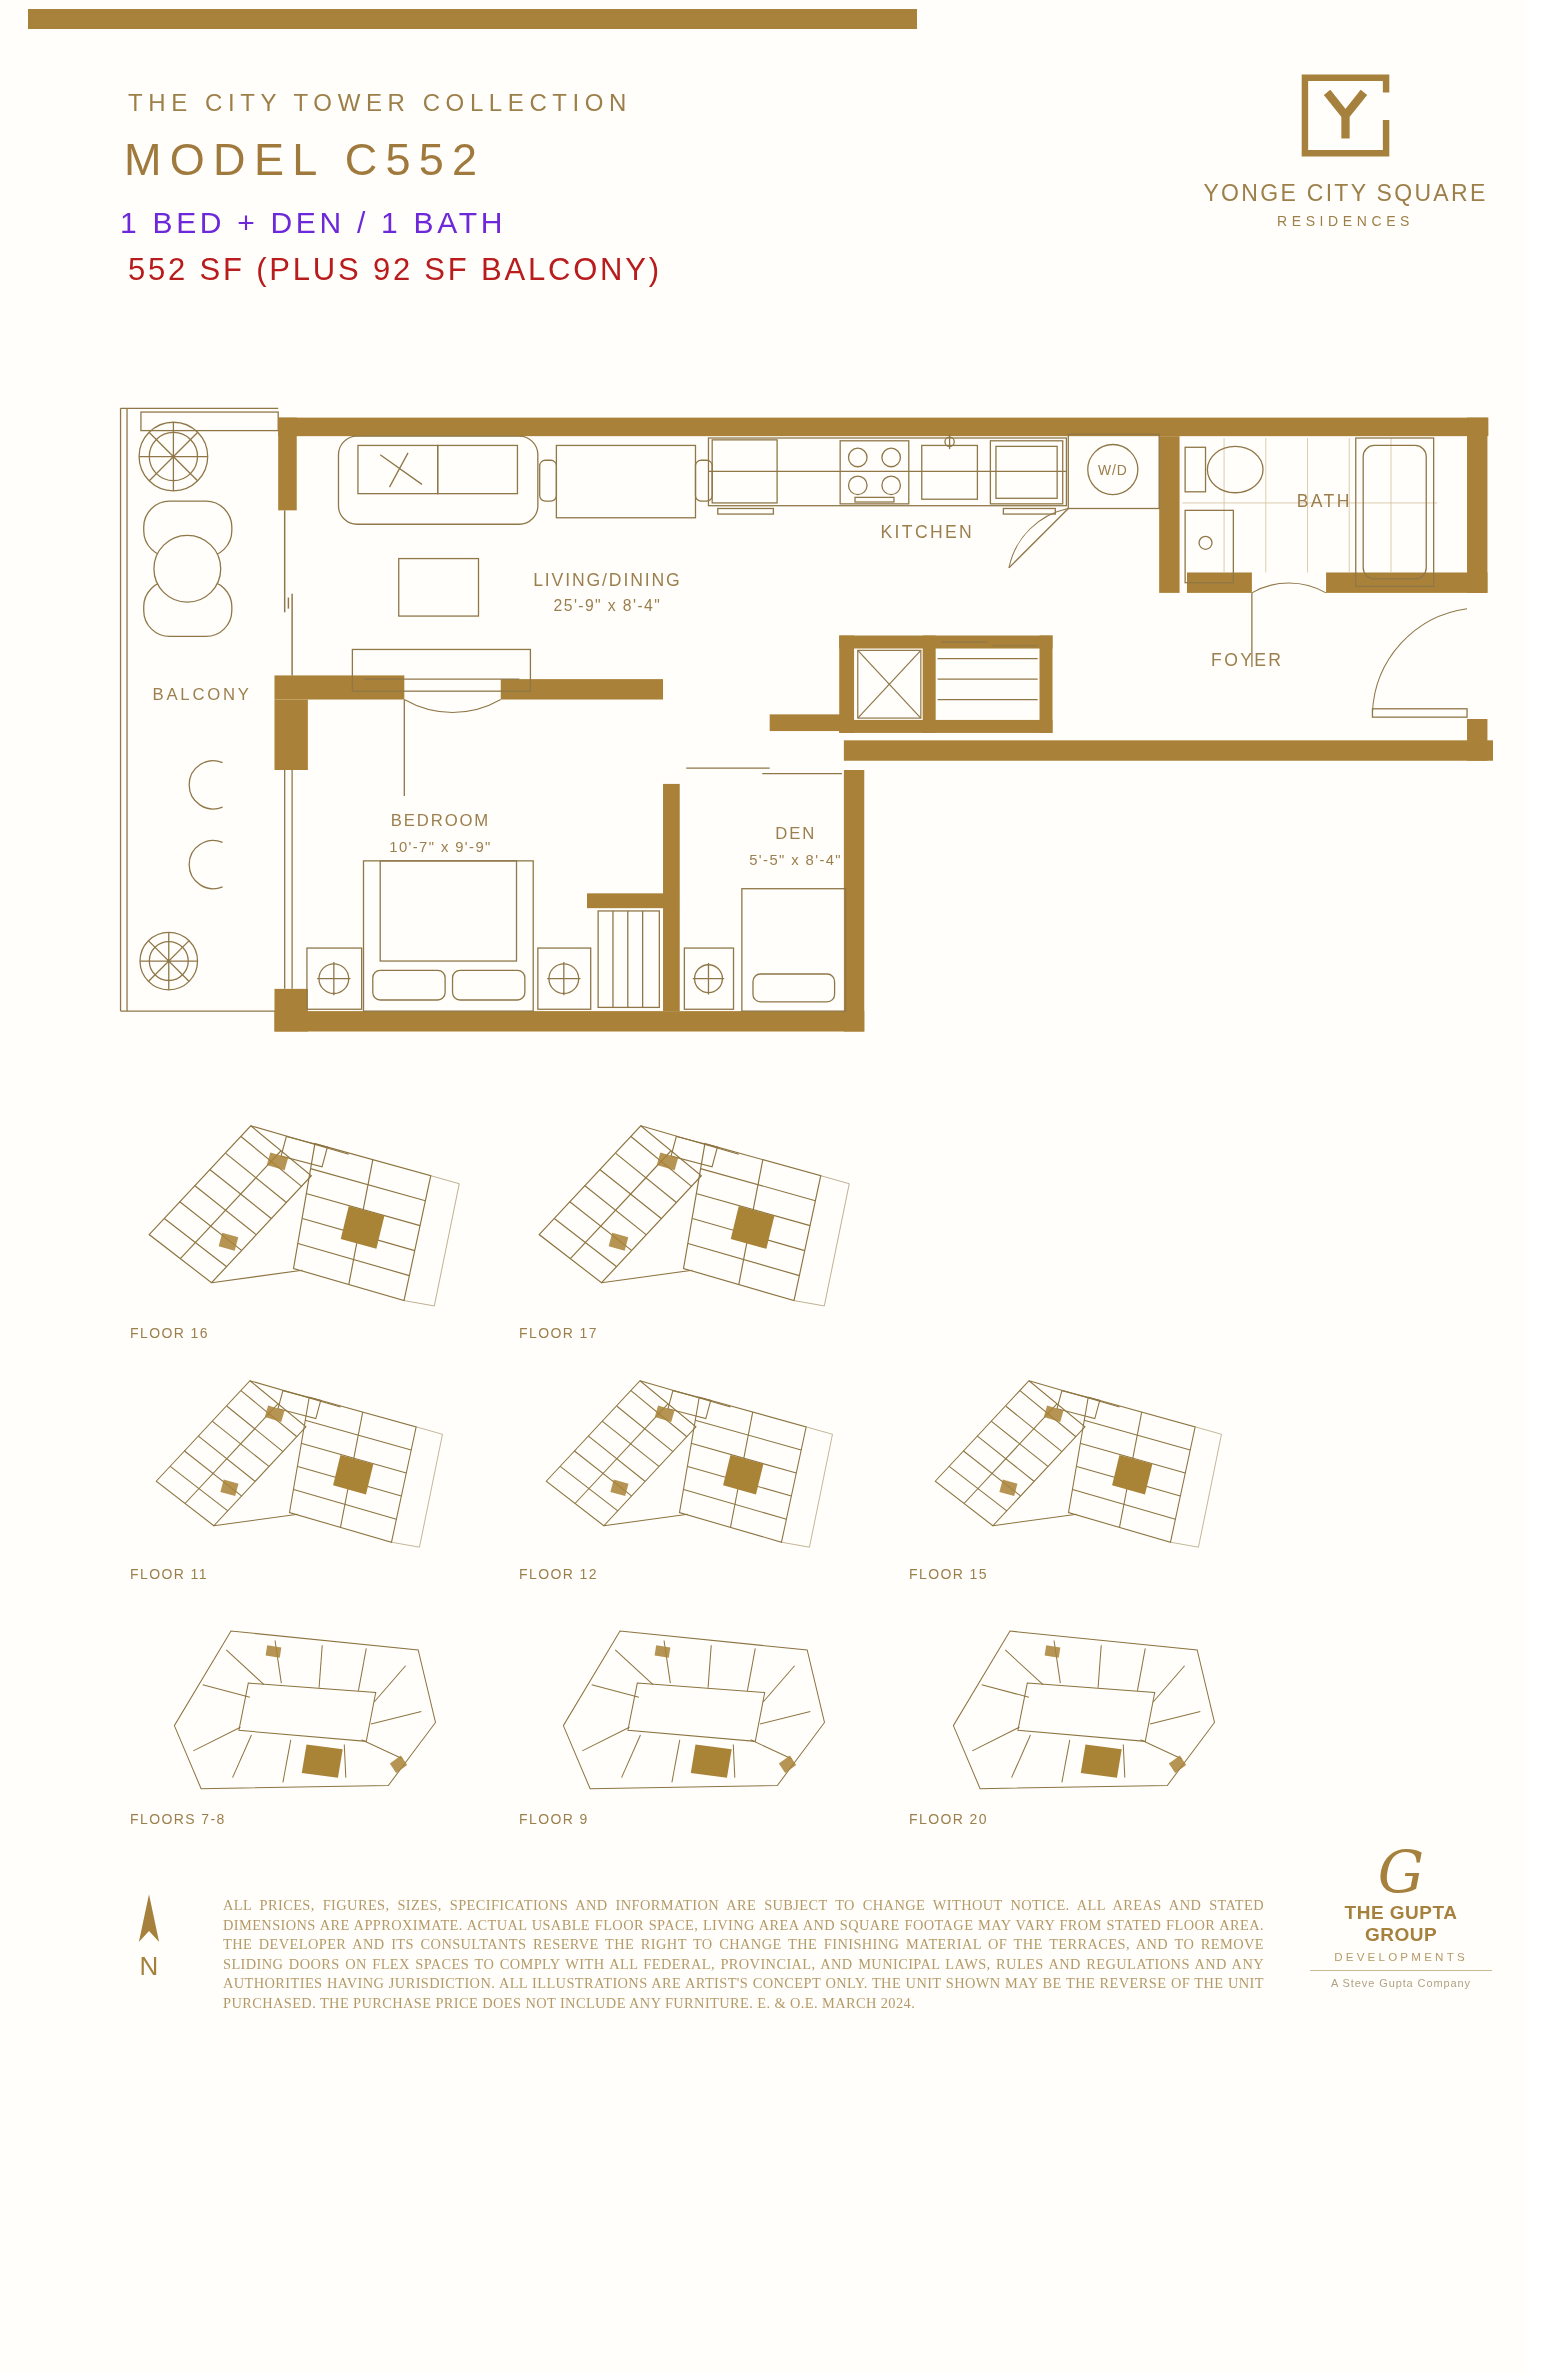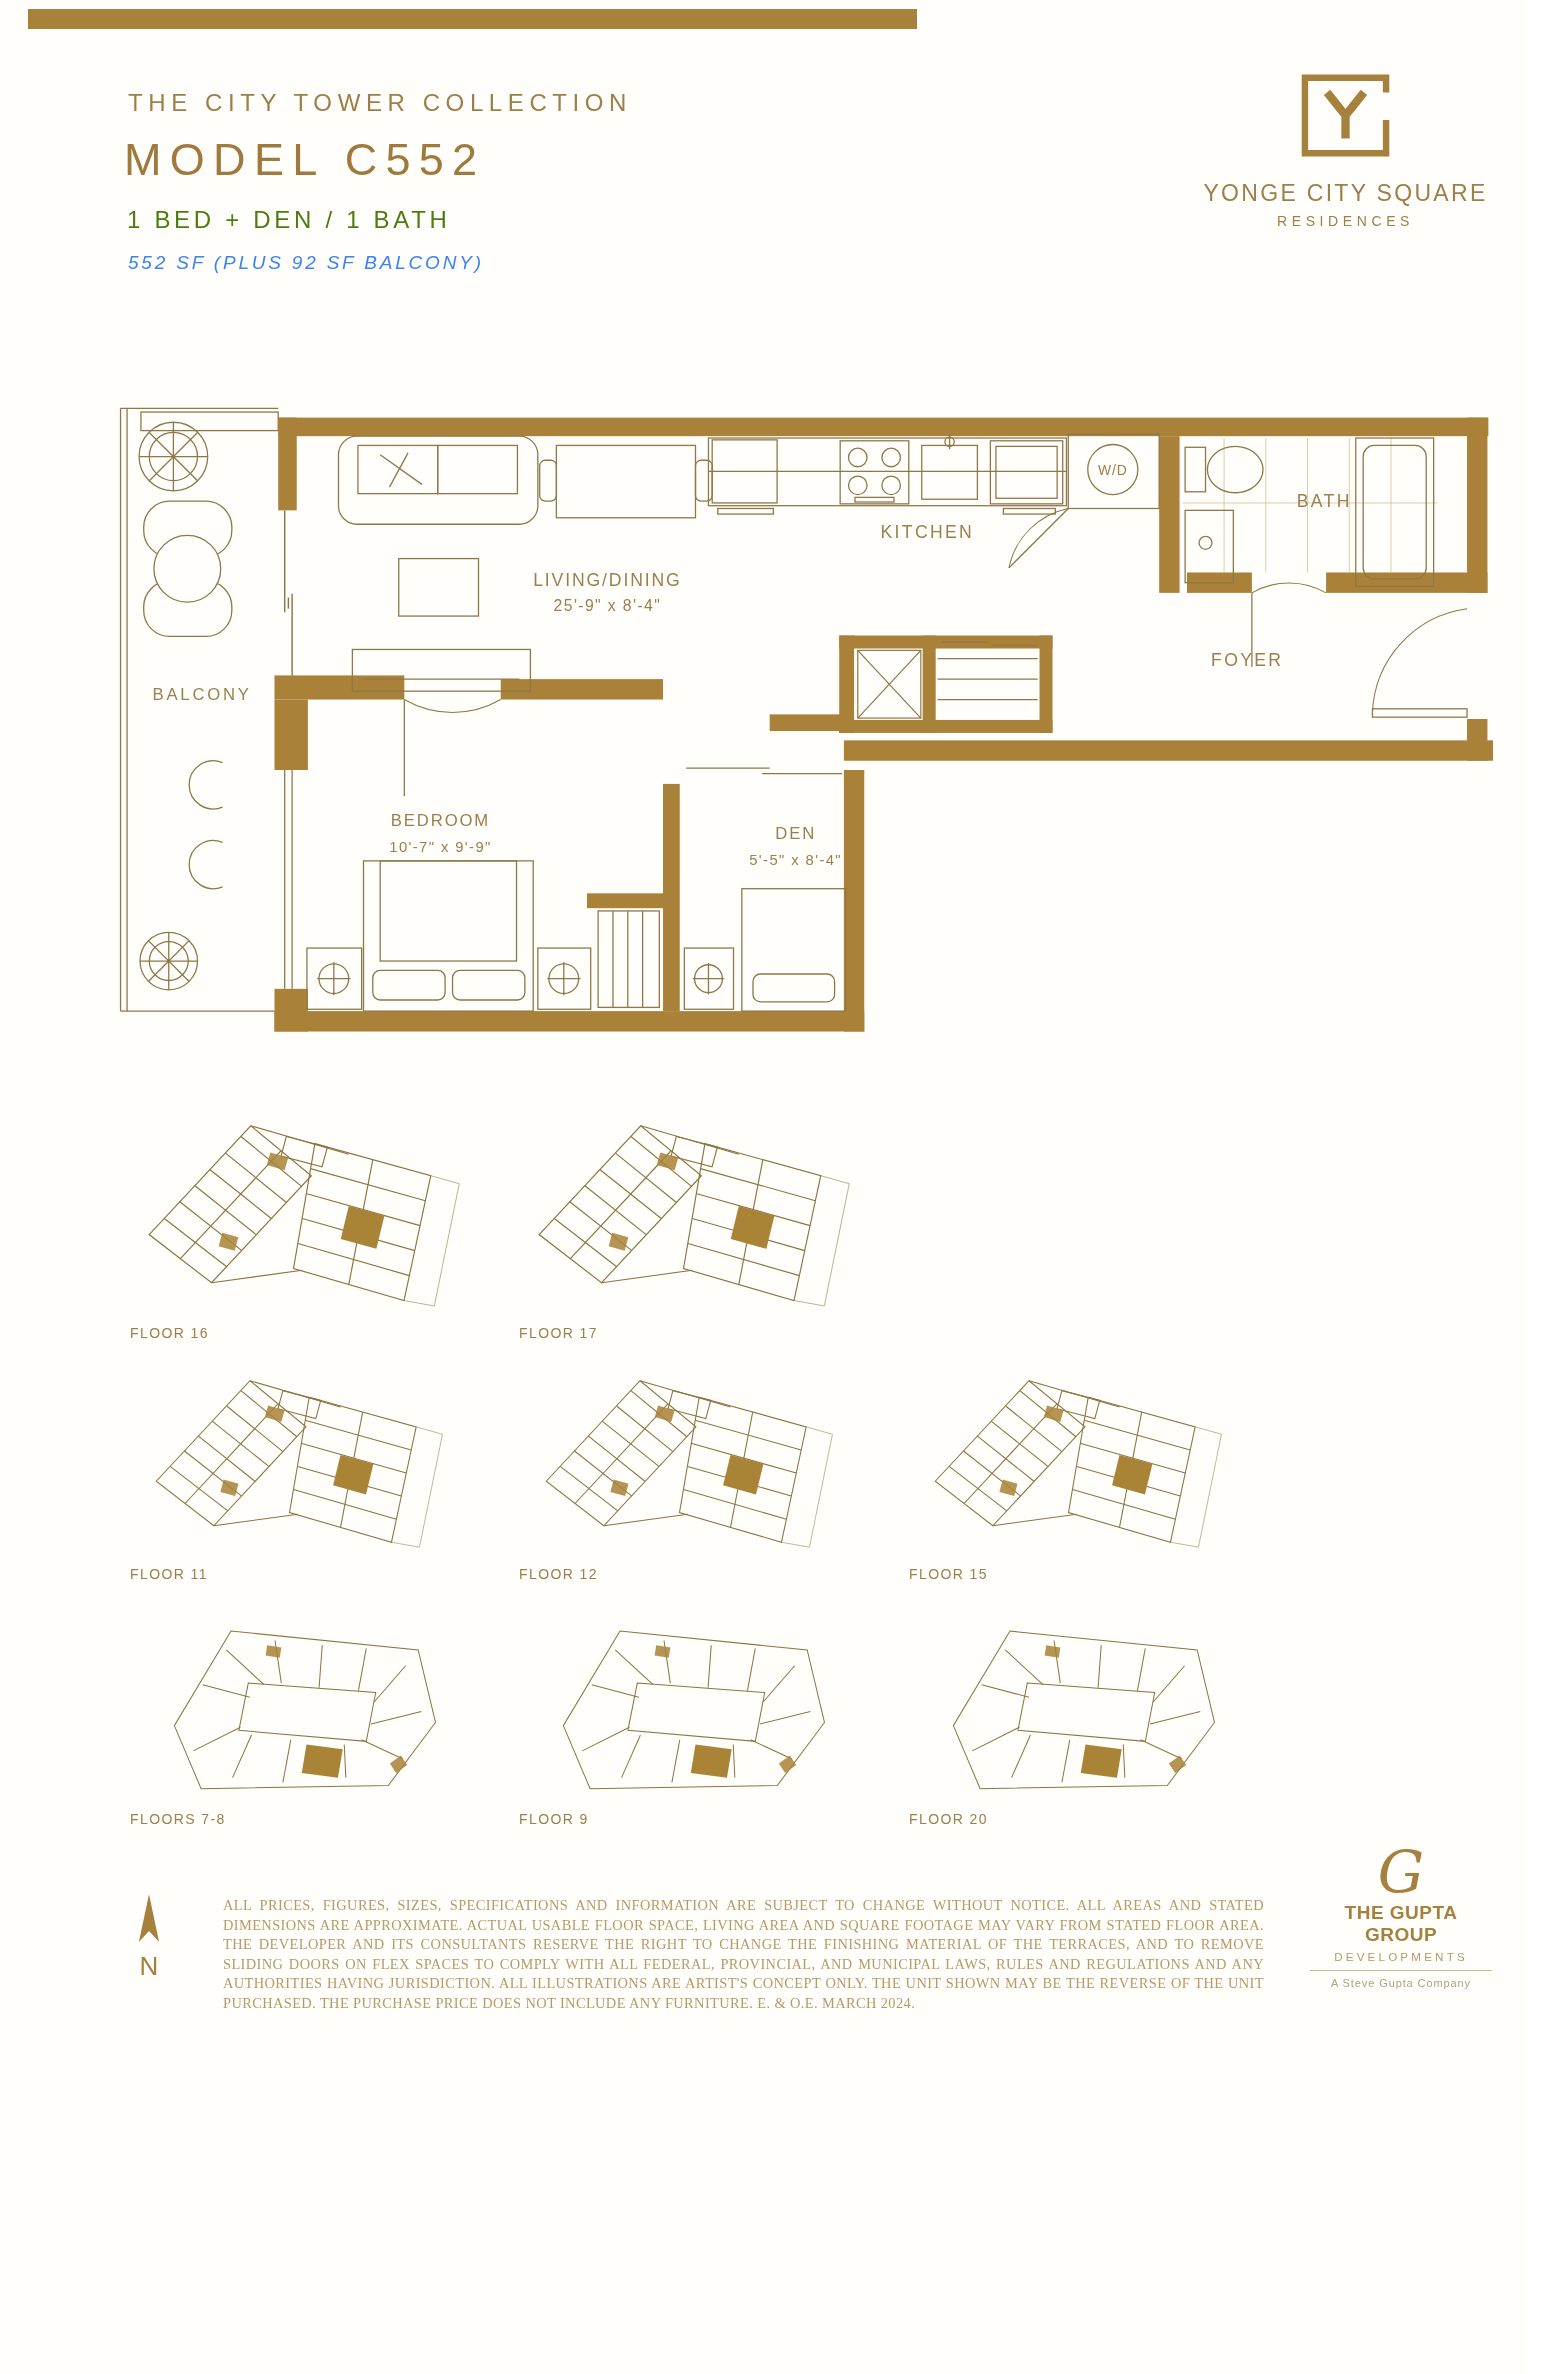--- a/index.html
+++ b/index.html
@@ -3,22 +3,22 @@
 <meta charset="utf-8">
 <style>
   html,body{margin:0;padding:0;background:#ffffff;}
   #page{position:relative;width:1527px;height:2375px;background:#fffefb;overflow:hidden;
         font-family:"Liberation Sans",sans-serif;}
   .abs{position:absolute;}
   
   #topbar{position:absolute;left:28px;top:9.3px;width:889px;height:19.5px;background:#a8813b;}
   #hdr-collection{position:absolute;left:128px;top:89px;font-size:24px;letter-spacing:5.6px;color:#9d7f49;}
   #hdr-model{position:absolute;left:124px;top:134px;font-size:45px;letter-spacing:8.3px;color:#a07a3c;}
-  #hdr-config{position:absolute;left:127px;top:206px;font-size:24px;letter-spacing:3.7px;color:#4d7c0f;}
-  #hdr-area{position:absolute;left:128px;top:252px;font-size:19px;letter-spacing:2.8px;color:#3b82f6;font-style:italic;}
+  #hdr-config{position:absolute;left:120px;top:206px;font-size:30px;letter-spacing:3.7px;color:#6d28d9;}
+  #hdr-area{position:absolute;left:128px;top:252px;font-size:31px;letter-spacing:2.8px;color:#b91c1c;}
   
   #brand{position:absolute;left:1197px;top:74px;width:297px;text-align:center;}
   #brand-name{font-size:23px;letter-spacing:2.3px;color:#9d7f49;margin-top:20.4px;}
   #brand-sub{font-size:14px;letter-spacing:4.6px;color:#9d7f49;margin-top:5.6px;}
   
   text{font-family:"Liberation Sans",sans-serif;fill:#9c7f4e;}
   
   .plate-label{position:absolute;font-size:14px;letter-spacing:1.4px;color:#9b7f4c;}
   
   #disclaimer{position:absolute;left:223px;top:1896px;width:1041px;font-size:14.4px;line-height:19.5px;

